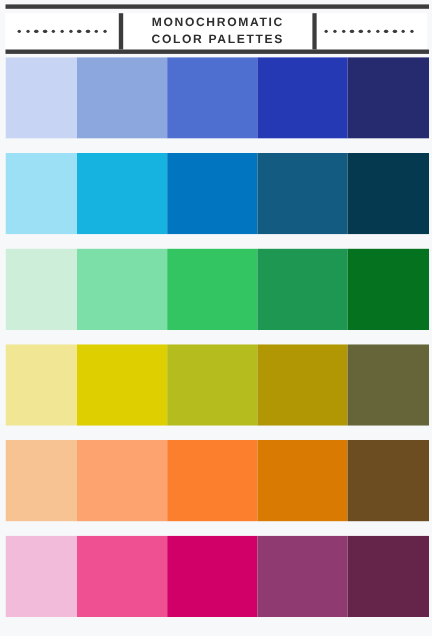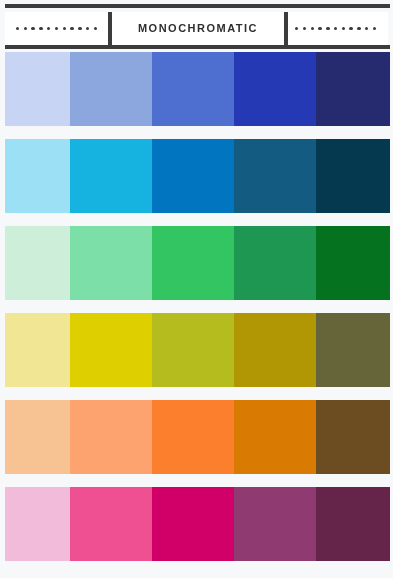--- a/index.html
+++ b/index.html
@@ -145,20 +145,21 @@
           <i></i>
           <i></i>
           <i></i>
           <i></i>
           <i></i>
         </div>
       </div>
 
       <div class="title-box">
         <div class="title-line">MONOCHROMATIC</div>
+        <div class="title-line">COLOR PALETTES</div>
       </div>
 
       <div class="dot-box right">
         <div class="dots">
           <i></i>
           <i></i>
           <i></i>
           <i></i>
           <i></i>
           <i></i>

